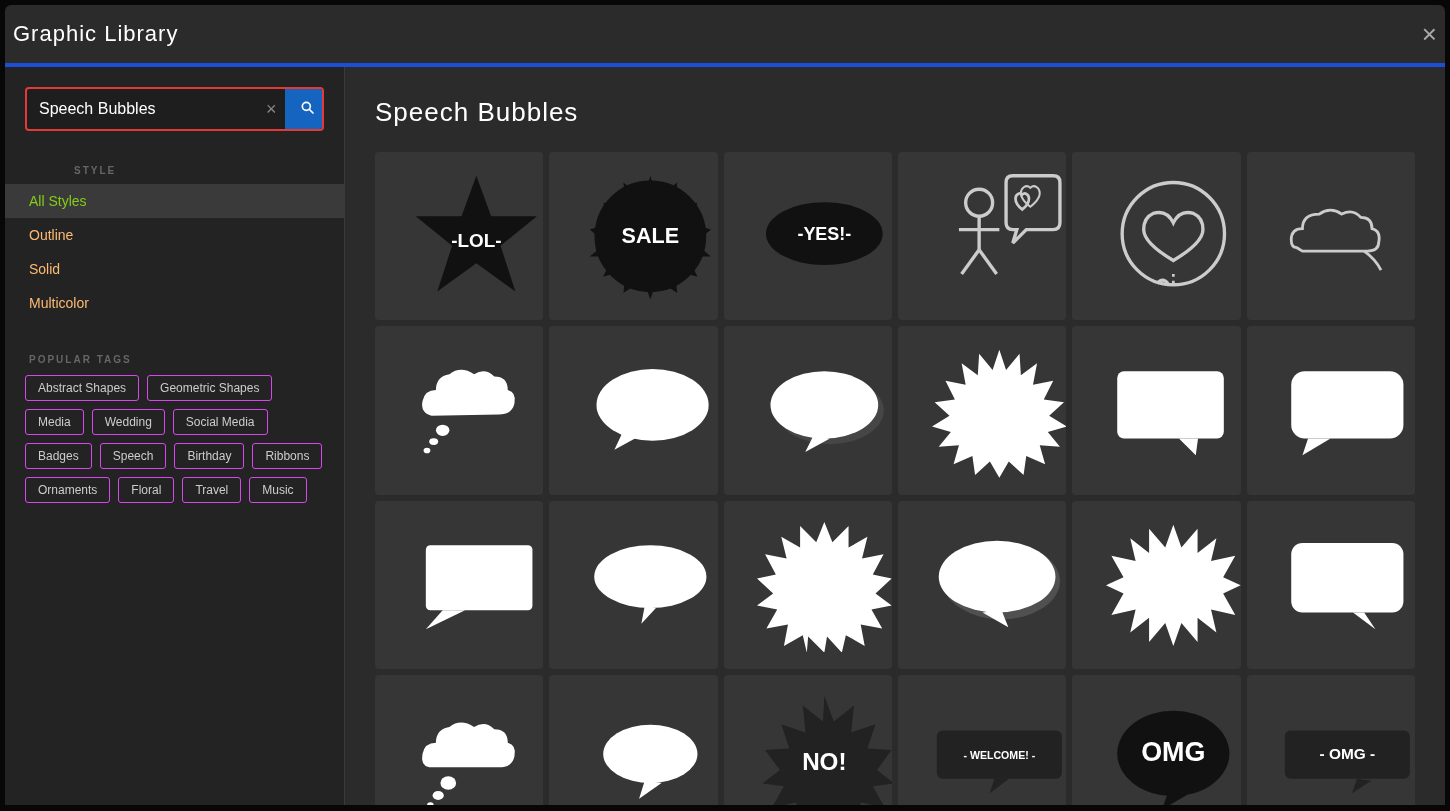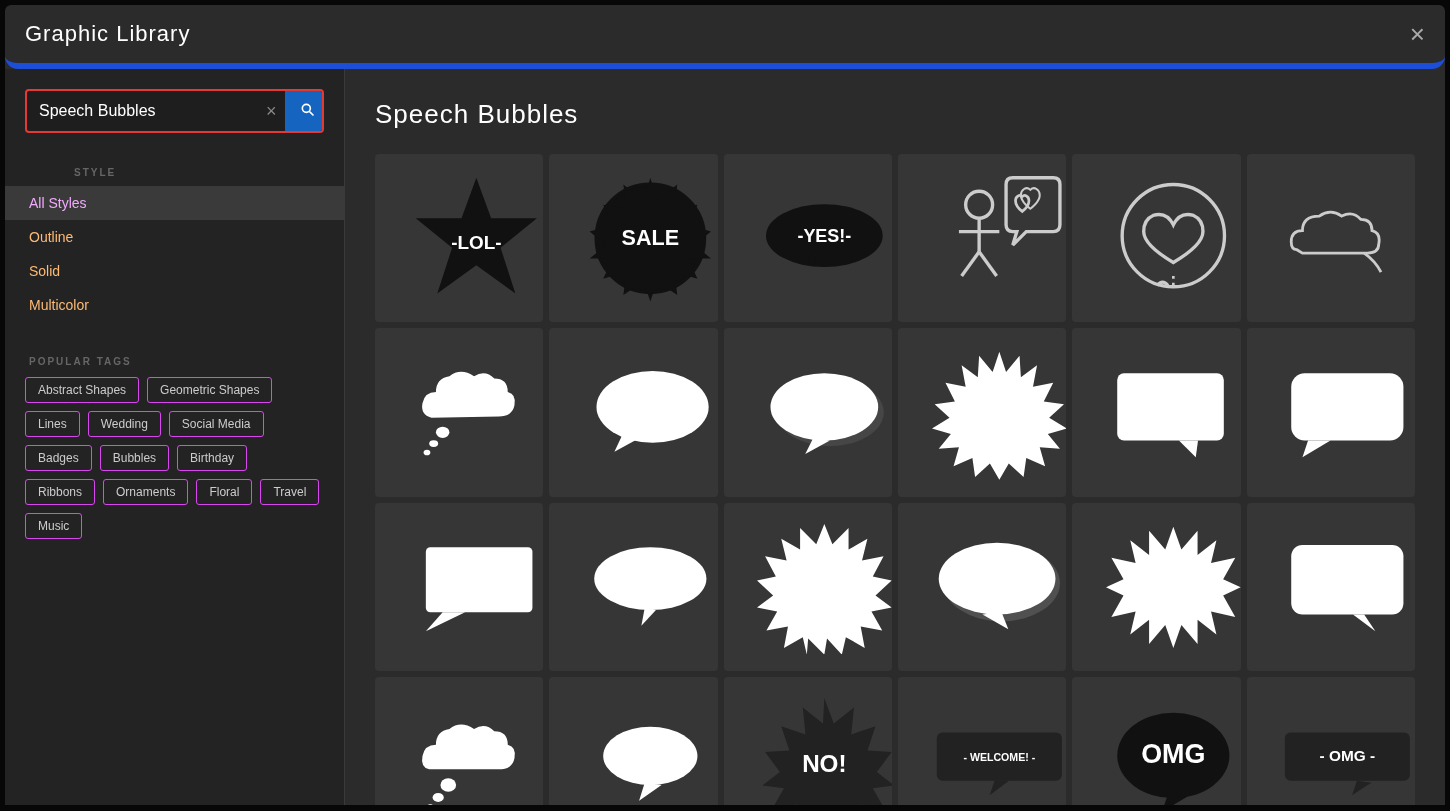--- a/index.html
+++ b/index.html
@@ -28,24 +28,23 @@
       border-radius: 6px;
       display: flex;
       flex-direction: column;
       margin: 5px auto;
     }
 
     .modal-header {
       display: flex;
       align-items: center;
       justify-content: space-between;
-      padding: 16px 20px;
-      border-bottom: 6px solid #1d4ed8;
+      padding: 16px 8px;
+      border-bottom: 4px solid #1d4ed8;
       flex-shrink: 0;
-      border-radius: 13px;
     }
 
     .modal-title {
       font-size: 22px;
       font-weight: 400;
       color: #ffffff;
       letter-spacing: 1px;
     }
 
     .close-btn {
@@ -144,21 +143,21 @@
     .style-item {
       display: block;
       padding: 9px 24px;
       font-size: 14px;
       color: #fdba74;
       cursor: pointer;
     }
 
     .style-item.active {
       background: #3a3a3a;
-      color: #f0abfc;
+      color: #84cc16;
     }
 
     .tag-section-label {
       padding: 14px 24px 10px 24px;
       font-size: 10px;
       letter-spacing: 2px;
       color: #666;
       text-transform: uppercase;
       font-weight: 700;
     }
@@ -267,25 +266,25 @@
           <span class="style-item">Outline</span>
           <span class="style-item">Solid</span>
           <span class="style-item">Multicolor</span>
         </div>
 
         <div>
           <div class="tag-section-label">POPULAR TAGS</div>
           <div class="tags-container">
             <span class="tag">Abstract Shapes</span>
             <span class="tag">Geometric Shapes</span>
-            <span class="tag">Lines</span>
+            <span class="tag">Media</span>
             <span class="tag">Wedding</span>
             <span class="tag">Social Media</span>
             <span class="tag">Badges</span>
-            <span class="tag">Bubbles</span>
+            <span class="tag">Speech</span>
             <span class="tag">Birthday</span>
             <span class="tag">Ribbons</span>
             <span class="tag">Ornaments</span>
             <span class="tag">Floral</span>
             <span class="tag">Travel</span>
             <span class="tag">Music</span>
           </div>
         </div>
 
       </div>

